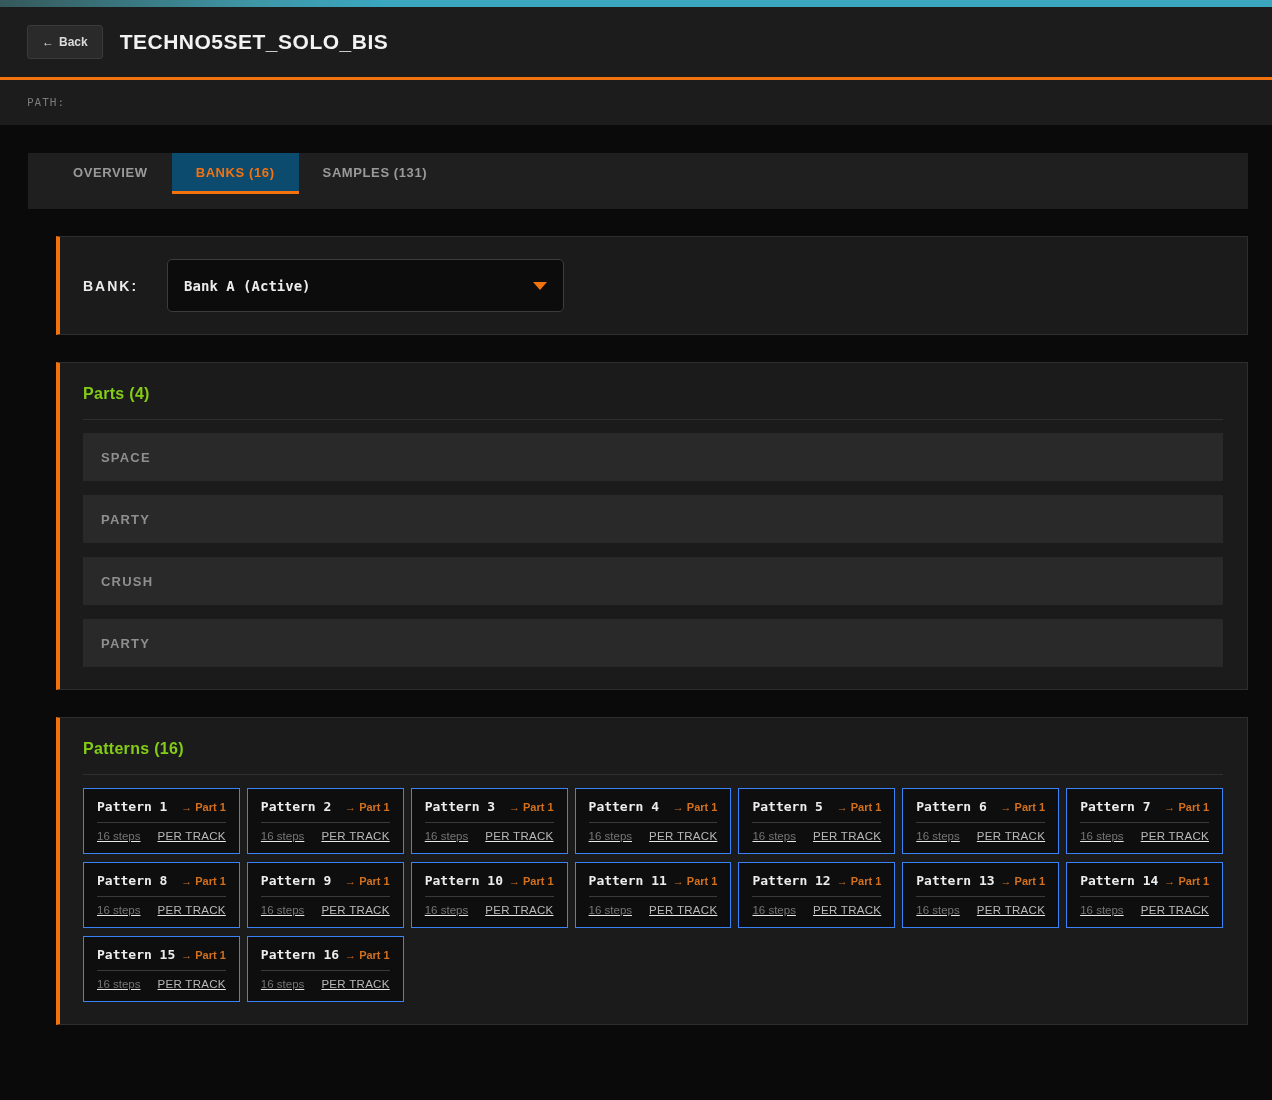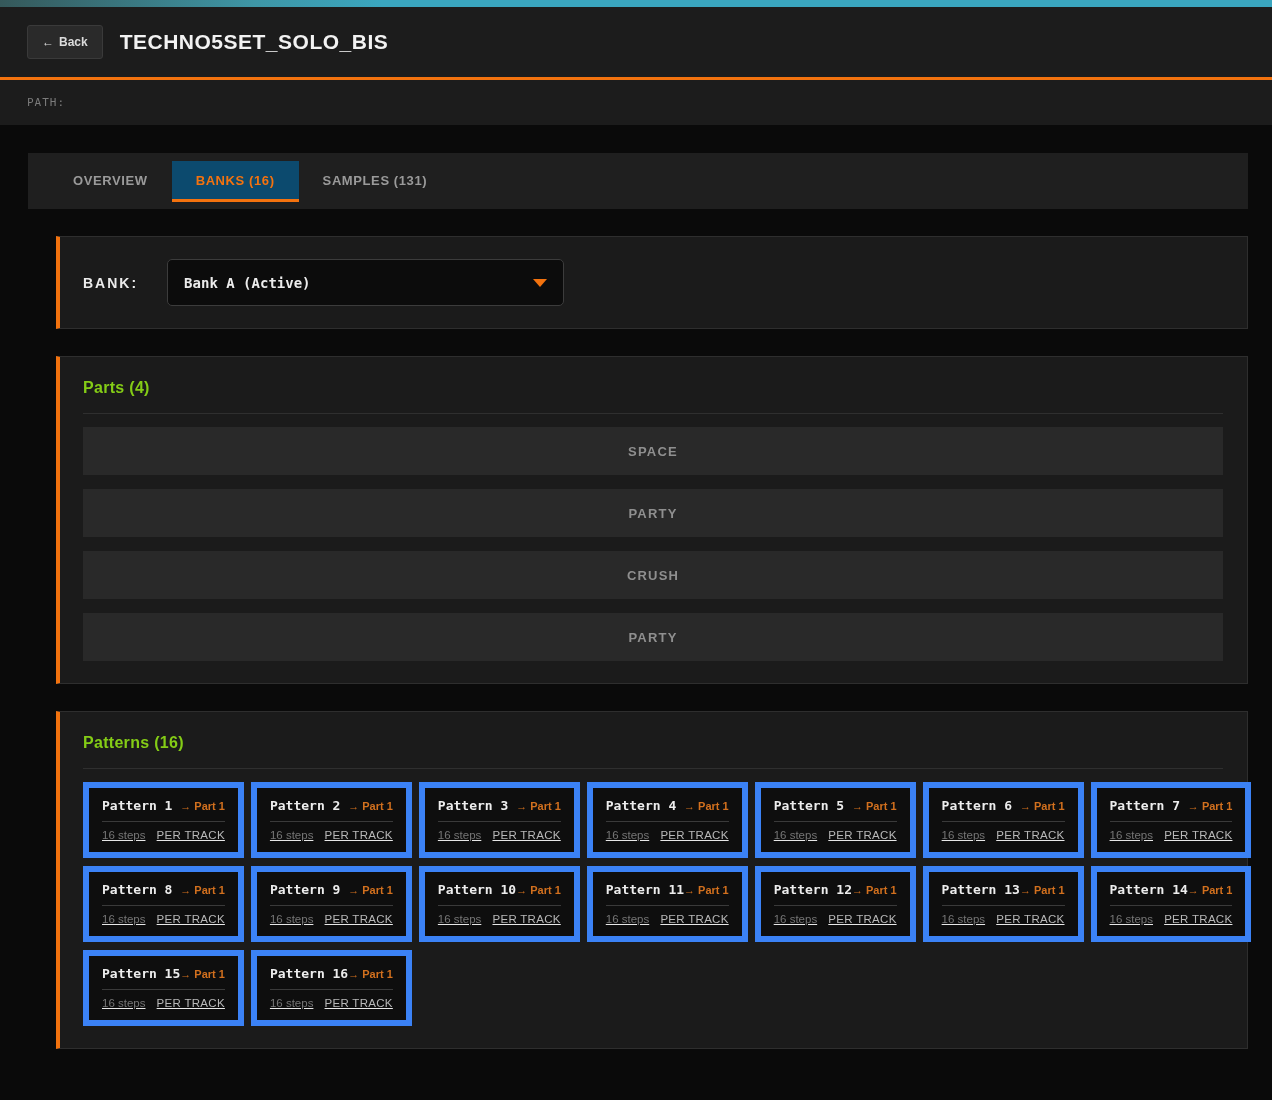--- a/index.html
+++ b/index.html
@@ -67,21 +67,21 @@
   }
 
   
   .content { padding: 28px 24px 28px 28px; }
 
   
   .tabbar {
     background: #1f1f1f;
     height: 56px;
     display: flex;
-    align-items: center;
+    align-items: flex-start;
     padding: 0 21px;
   }
   .tab {
     font-size: 13px;
     font-weight: bold;
     letter-spacing: 0.6px;
     color: #9a9a9a;
     padding: 12px 24px 11px;
     border-bottom: 3px solid transparent;
     cursor: pointer;
@@ -105,21 +105,21 @@
   .bank-row { display: flex; align-items: center; }
   .bank-label {
     font-size: 14px;
     font-weight: bold;
     letter-spacing: 2px;
     color: #ececec;
   }
   .bank-select {
     margin-left: 29px;
     width: 397px;
-    height: 47px;
+    height: 53px;
     background: #0c0c0c;
     border: 1px solid #3c3c3c;
     border-radius: 5px;
     display: flex;
     align-items: center;
     justify-content: space-between;
     padding: 0 16px;
     cursor: pointer;
   }
   .bank-select-value {
@@ -146,42 +146,41 @@
     border-top: 1px solid #2f2f2f;
     margin: 16px 0 13px;
   }
 
   
   .part-row {
     background: #292929;
     height: 48px;
     display: flex;
     align-items: center;
-    padding: 0 6px;
+    padding: 0 18px;
     margin-bottom: 14px;
     cursor: pointer;
-    justify-content: center;
   }
   .part-row:last-child { margin-bottom: 0; }
   .part-name {
     font-size: 13px;
     font-weight: bold;
     letter-spacing: 1.2px;
     color: #8f8f8f;
   }
 
   
   .patterns-grid {
     display: grid;
     grid-template-columns: repeat(7, 1fr);
     gap: 8px 7px;
   }
   .pattern-card {
     background: #0e0e0e;
-    border: 6px solid #3b82f6;
+    border: 1px solid #3b82f6;
     padding: 10px 13px 11px;
     cursor: pointer;
   }
   .pattern-head {
     display: flex;
     justify-content: space-between;
     align-items: baseline;
   }
   .pattern-name {
     font-size: 13px;

